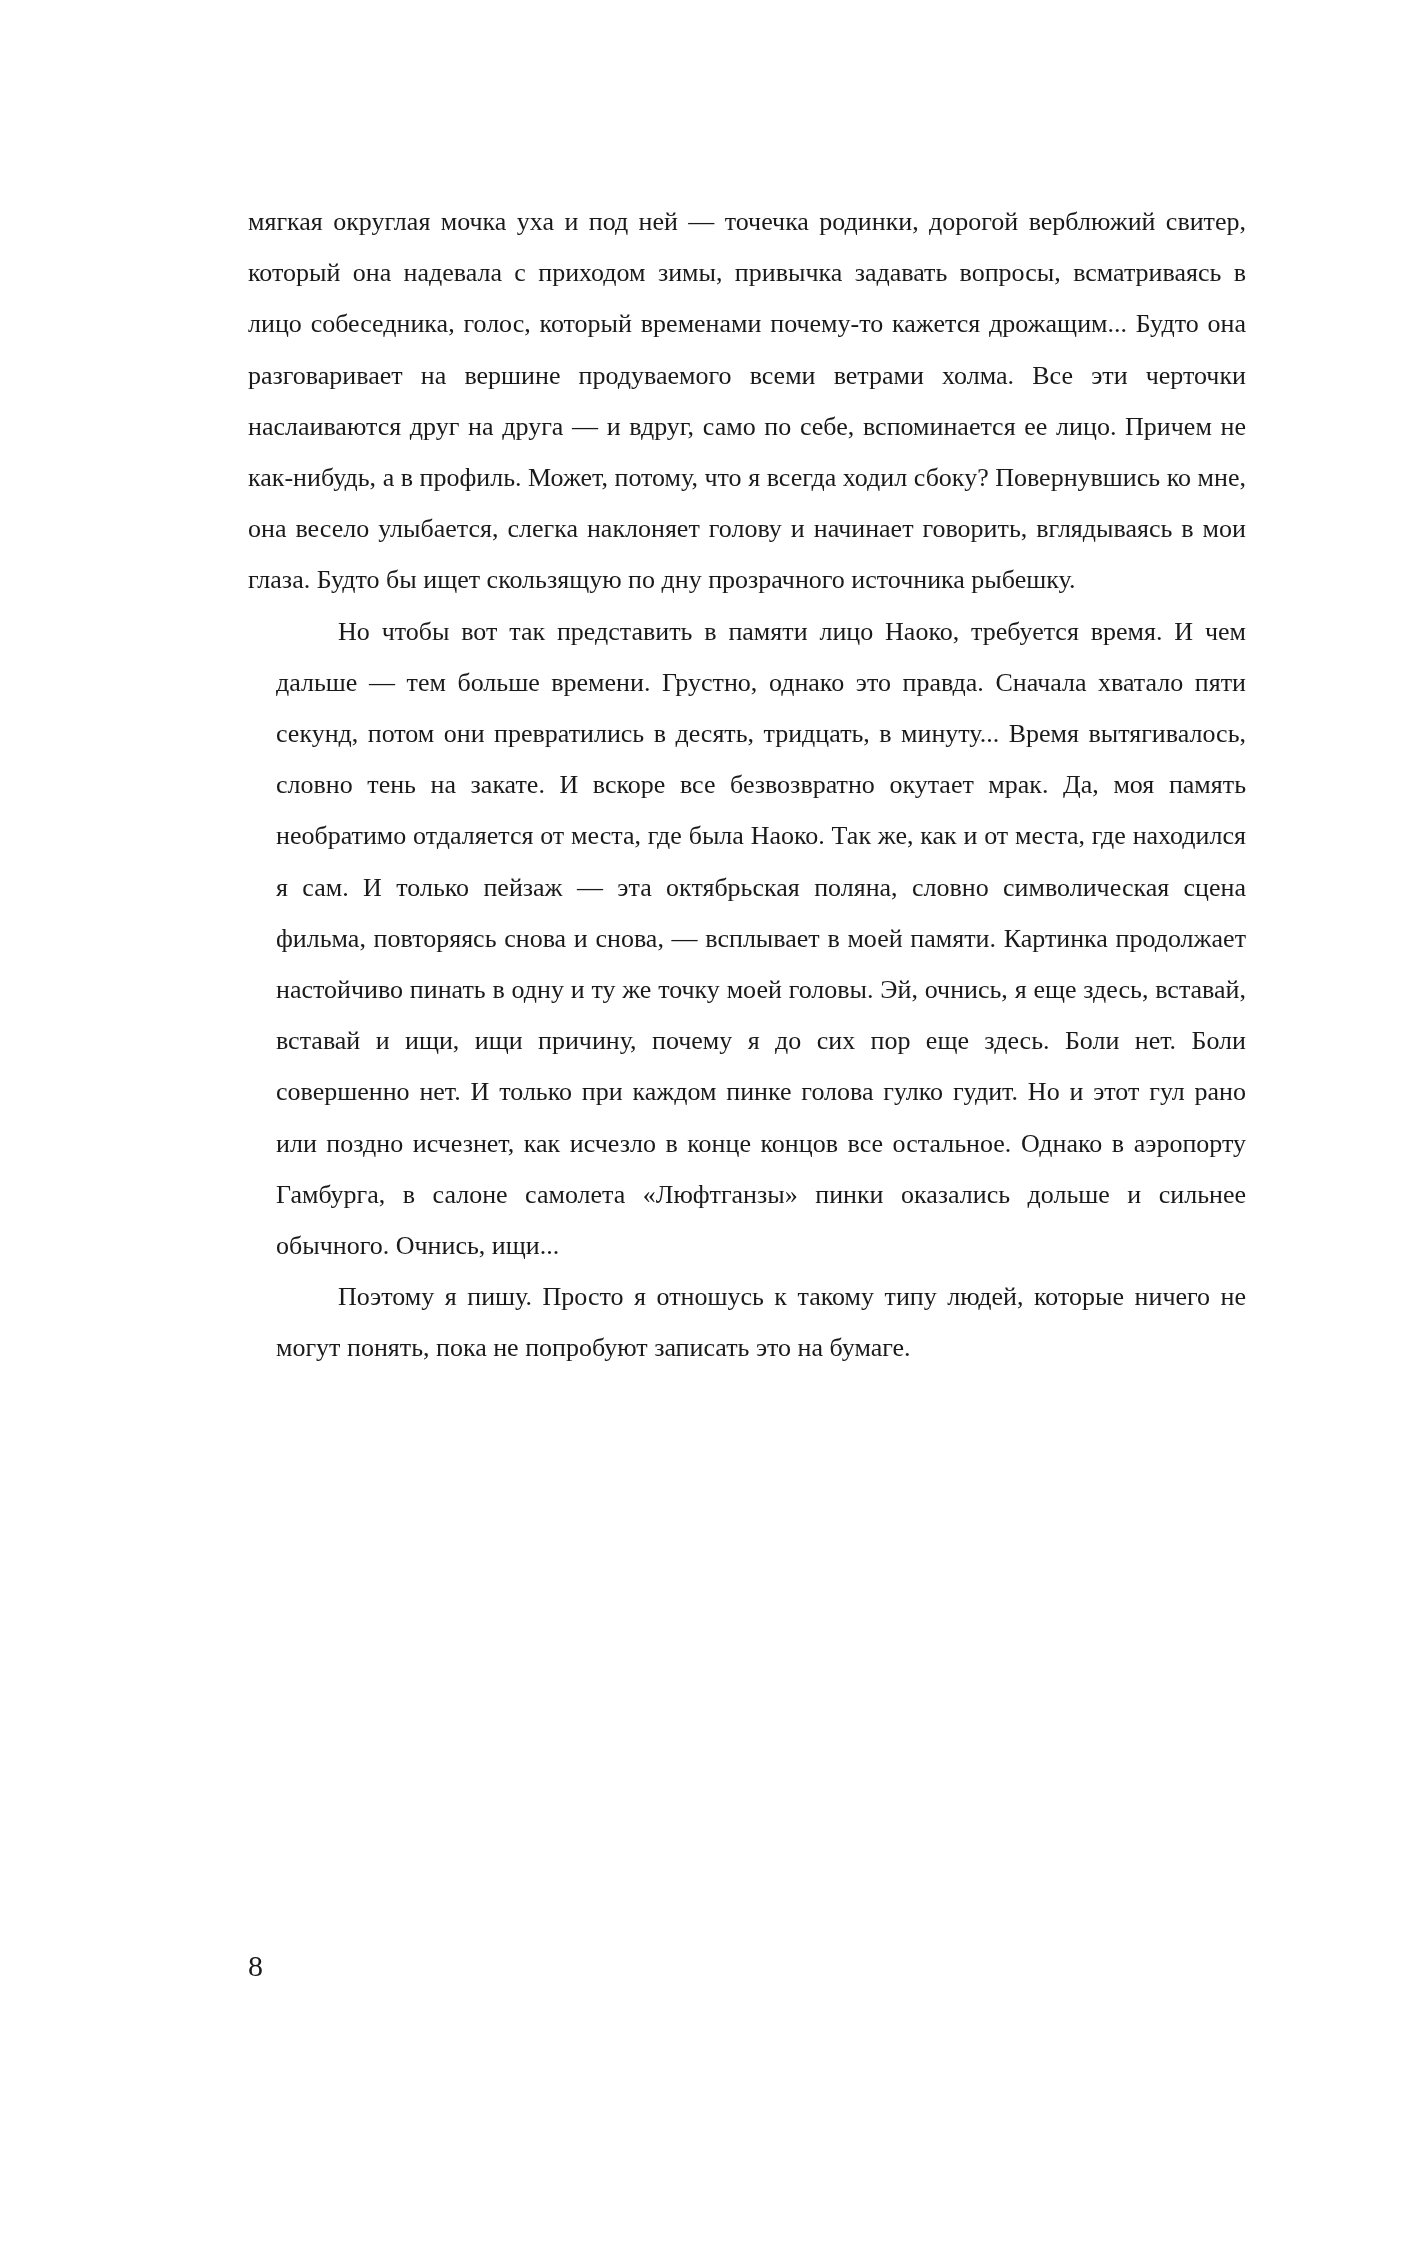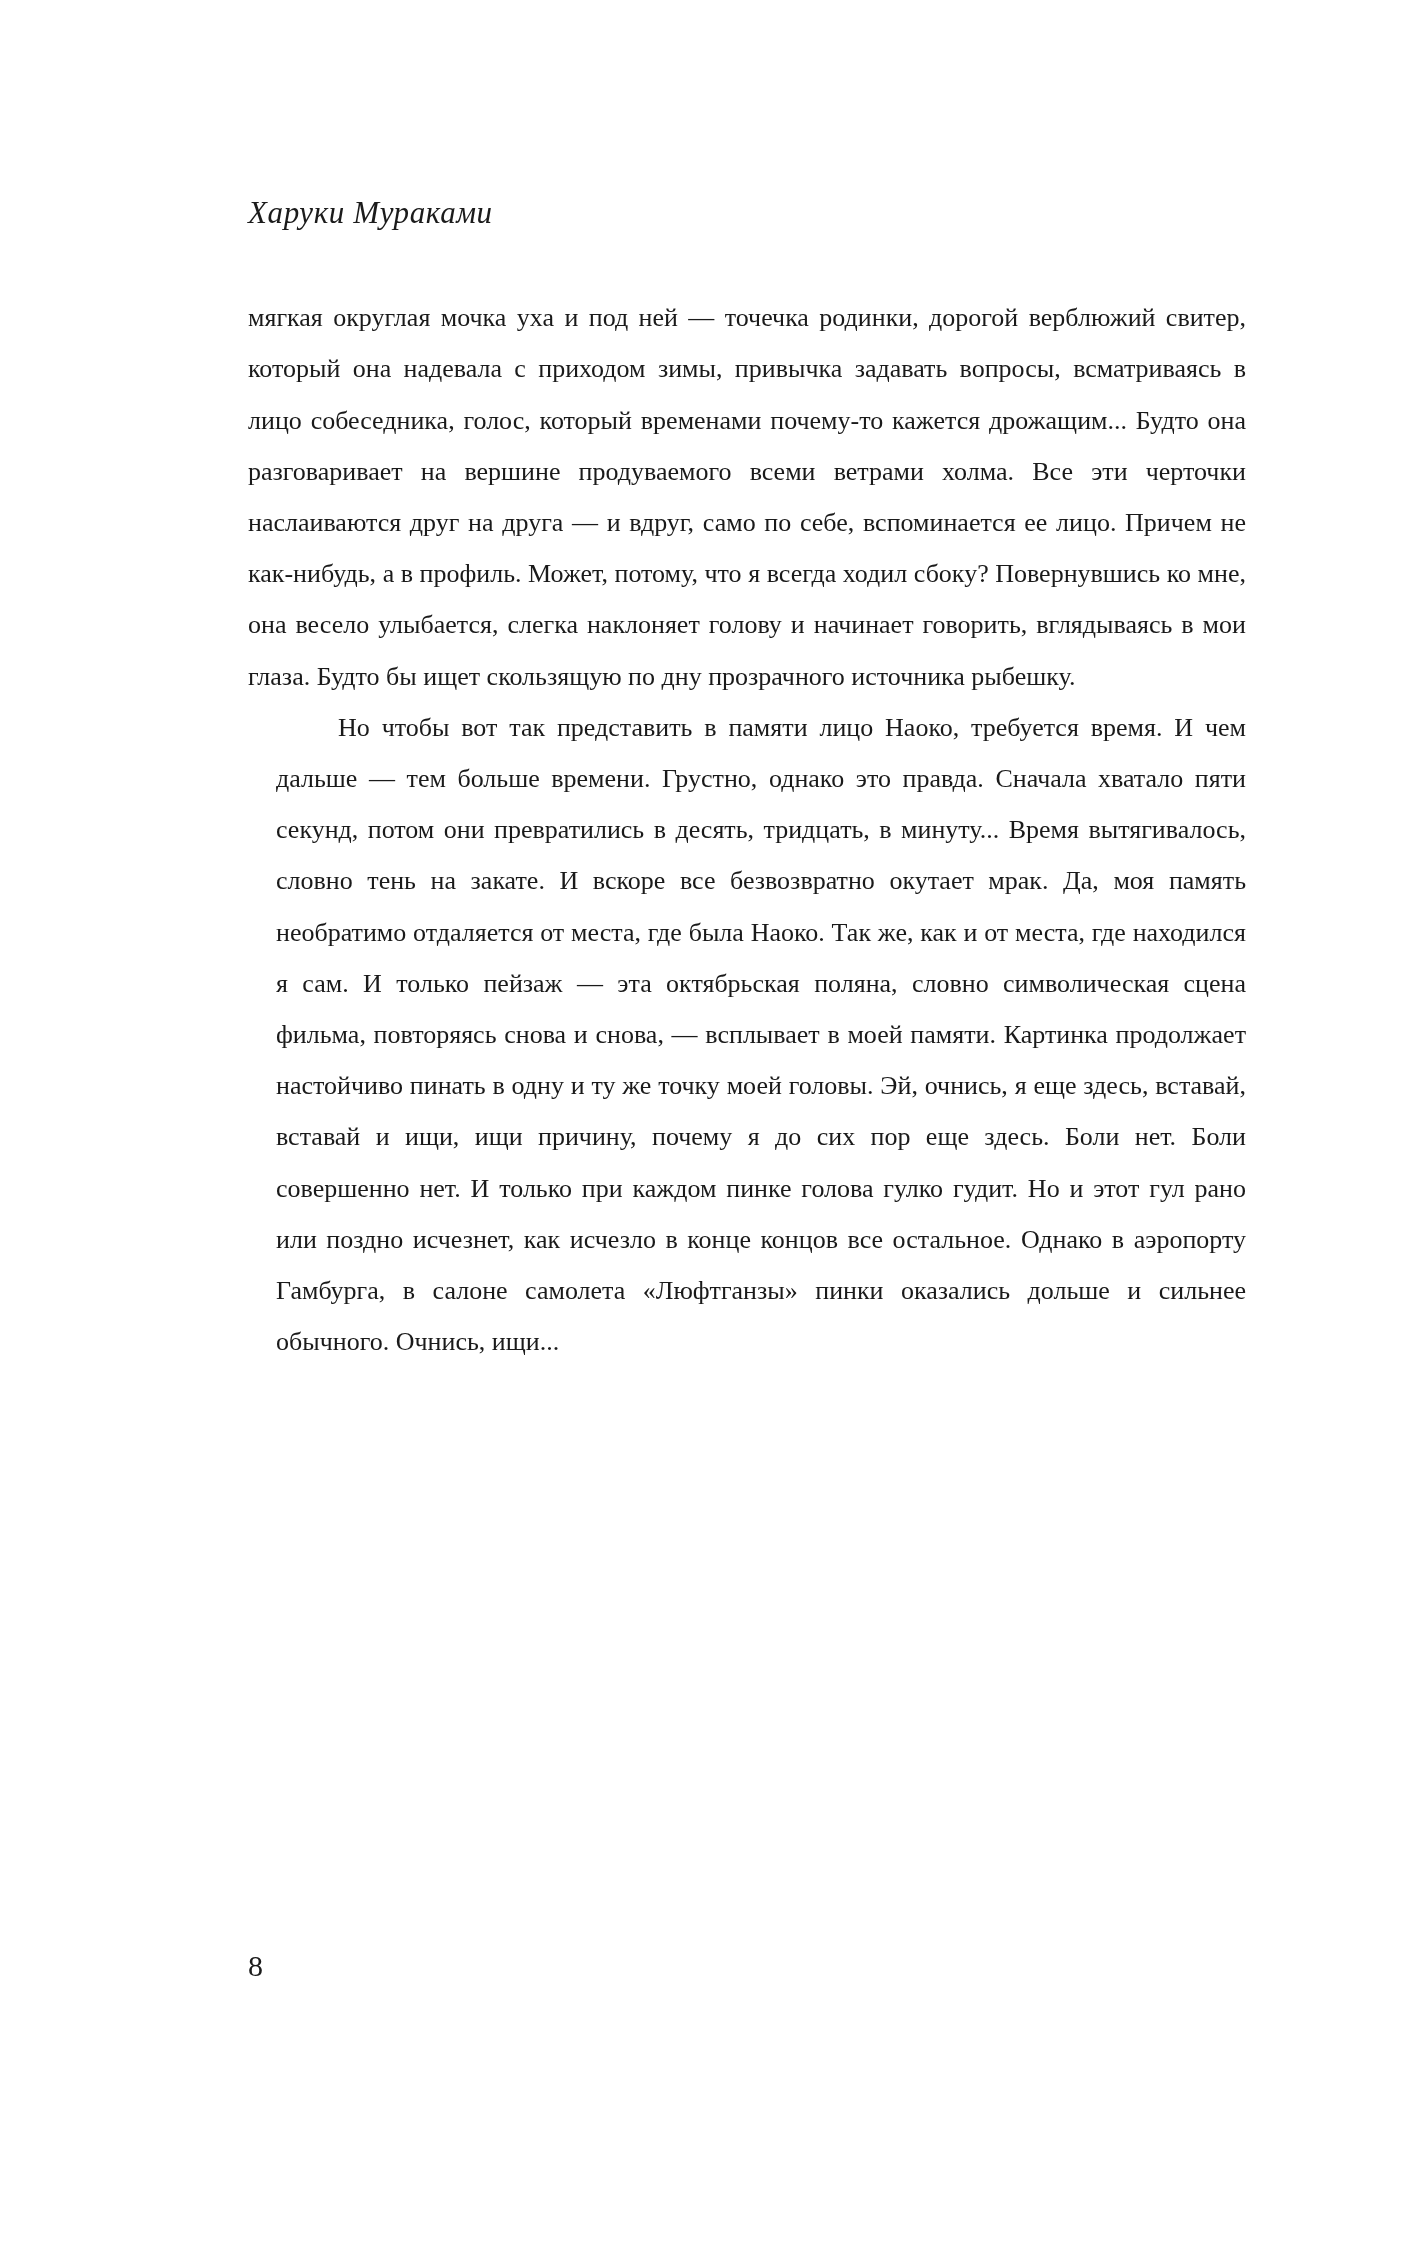--- a/index.html
+++ b/index.html
@@ -61,23 +61,23 @@
     line-height: 1;
     color: #1b1b1b;
   }
 </style>
 </head>
 <body>
 
 <div class="page">
 
   <div class="text-block">
-    <div class="running-header">Харуки Мураками</div>
 
     <div class="body-copy">
       <p>мягкая округлая мочка уха и под ней — точечка ро­динки, дорогой верблюжий свитер, который она наде­вала с приходом зимы, привычка задавать вопросы, всматриваясь в лицо собеседника, голос, который вре­менами почему-то кажется дрожащим... Будто она разговаривает на вершине продуваемого всеми вет­рами холма. Все эти черточки наслаиваются друг на друга — и вдруг, само по себе, вспоминается ее лицо. Причем не как-нибудь, а в профиль. Может, потому, что я всегда ходил сбоку? Повернувшись ко мне, она весело улыбается, слегка наклоняет голову и начинает говорить, вглядываясь в мои глаза. Будто бы ищет скользящую по дну прозрачного источника рыбешку.</p>
       <p class="indented">Но чтобы вот так представить в памяти лицо На­око, требуется время. И чем дальше — тем больше времени. Грустно, однако это правда. Сначала хватало пяти секунд, потом они превратились в десять, три­дцать, в минуту... Время вытягивалось, словно тень на закате. И вскоре все безвозвратно окутает мрак. Да, моя память необратимо отдаляется от места, где была Наоко. Так же, как и от места, где находился я сам. И только пейзаж — эта октябрьская поляна, словно символическая сцена фильма, повторяясь снова и снова, — всплывает в моей памяти. Картинка продол­жает настойчиво пинать в одну и ту же точку моей го­ловы. Эй, очнись, я еще здесь, вставай, вставай и ищи, ищи причину, почему я до сих пор еще здесь. Боли нет. Боли совершенно нет. И только при каждом пин­ке голова гулко гудит. Но и этот гул рано или поздно исчезнет, как исчезло в конце концов все остальное. Однако в аэропорту Гамбурга, в салоне самолета «Люфт­ганзы» пинки оказались дольше и сильнее обычного. Очнись, ищи...</p>
+      <p class="indented">Поэтому я пишу. Просто я отношусь к такому ти­пу людей, которые ничего не могут понять, пока не попробуют записать это на бумаге.</p>
     </div>
   </div>
 
   <div class="page-number">8</div>
 
 </div>
 
 </body></html>

